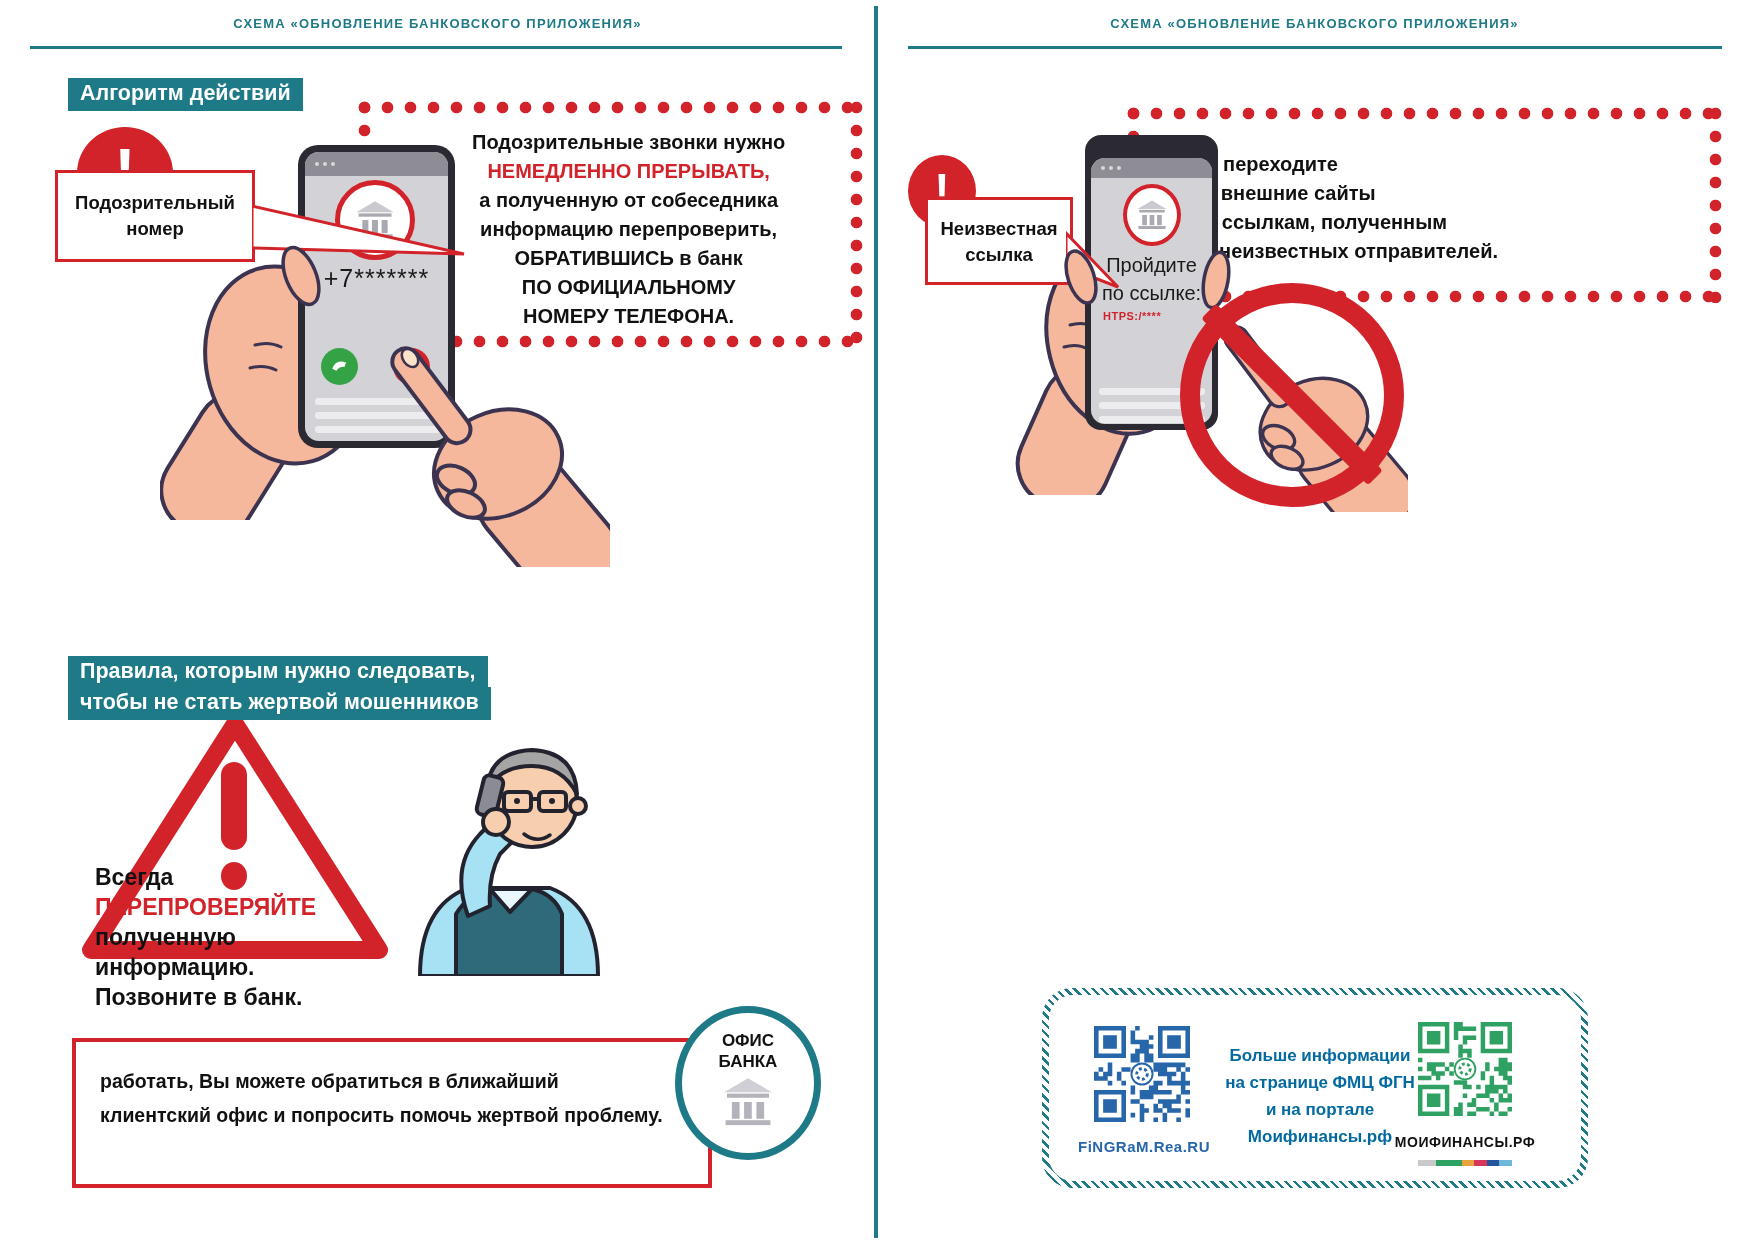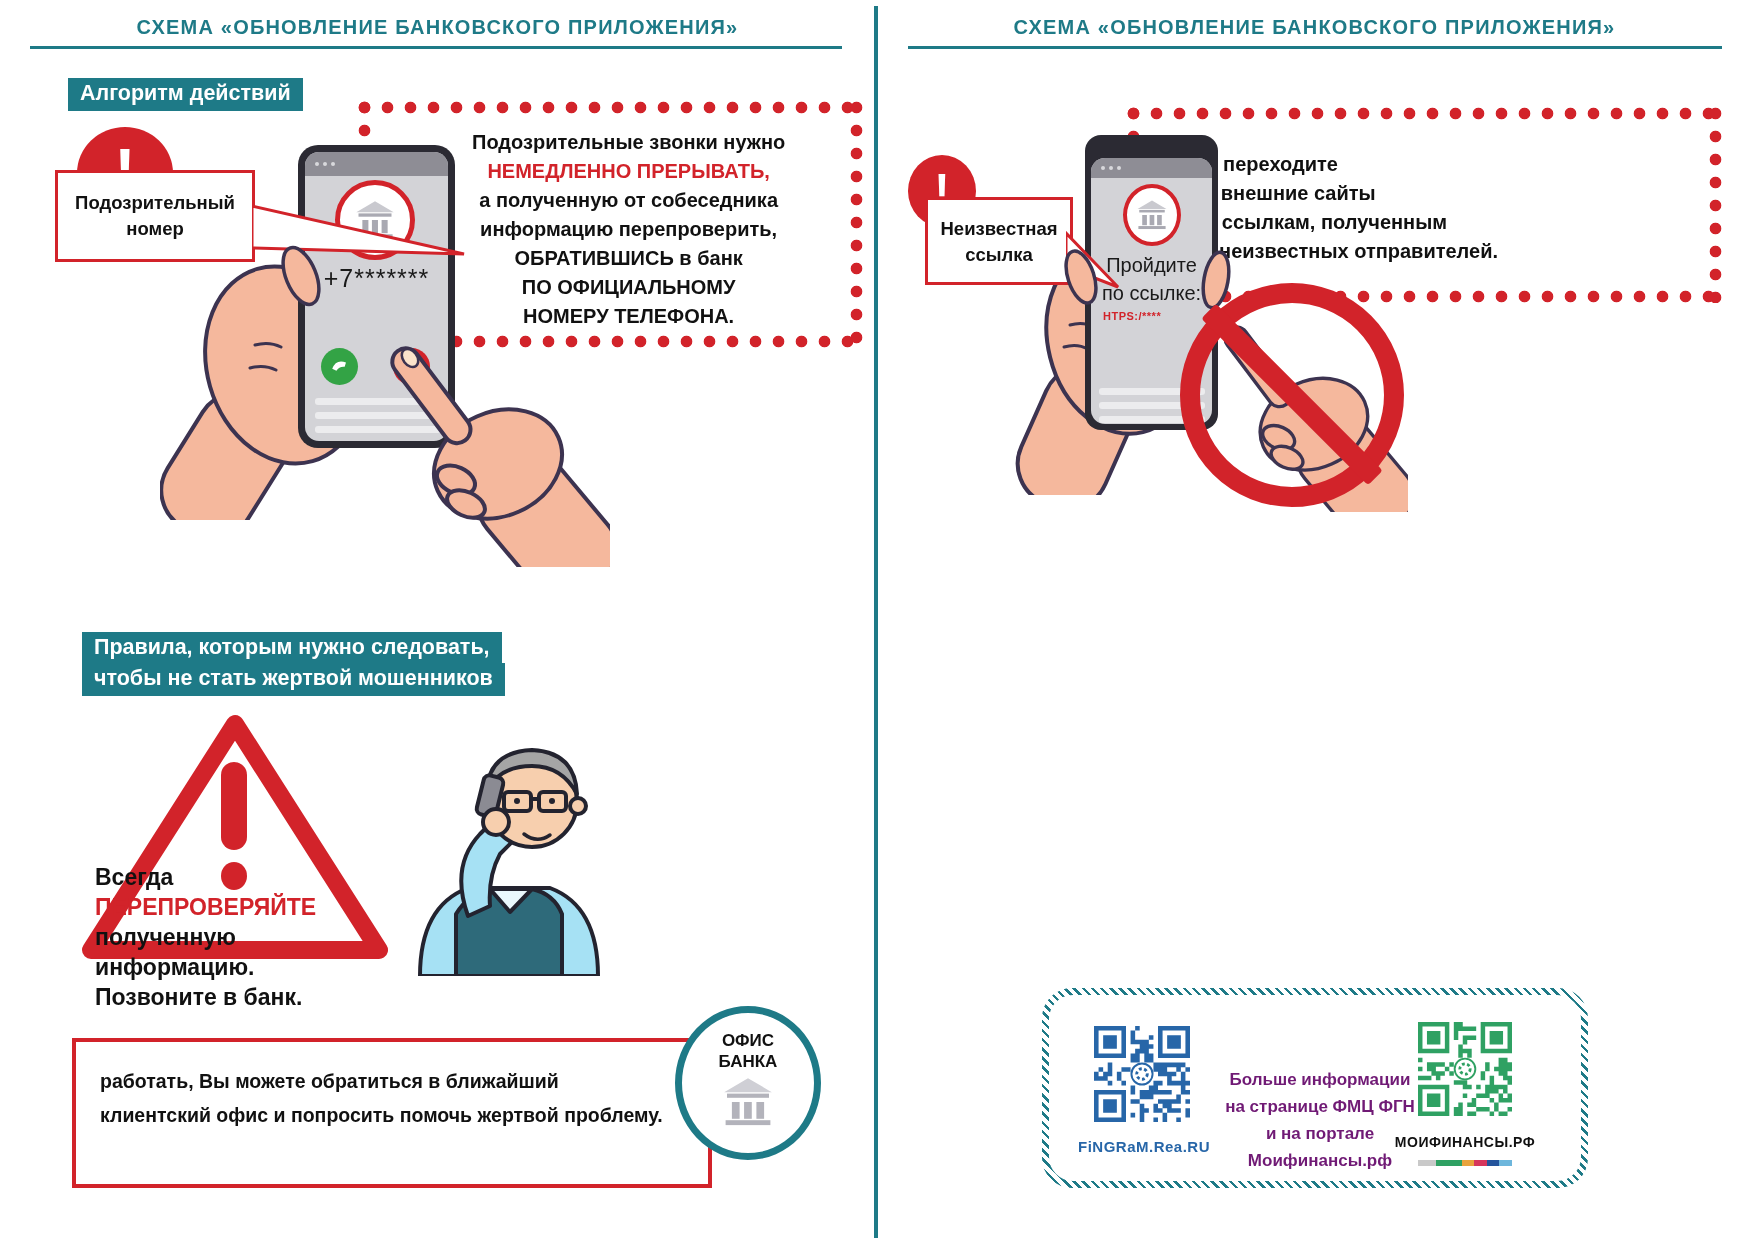--- a/index.html
+++ b/index.html
@@ -5,21 +5,21 @@
   :root{
     --teal:#1e7a87; --red:#d2232a; --skin:#f5b89d; --ink:#16161c;
     --frame:#2b2a33; --screen:#d3d3d7; --bar:#8e8d95;
   }
   *{margin:0;padding:0;box-sizing:border-box;}
   body{background:#888;font-family:"Liberation Sans",sans-serif;}
   .page{position:relative;width:1754px;height:1241px;background:#fff;overflow:hidden;margin:0 auto;}
   .abs{position:absolute;}
   .center{text-align:center;}
 
-  .header-title{font-size:20px;font-weight:bold;letter-spacing:1.2px;color:var(--teal);text-align:center;}
+  .header-title{font-size:13px;font-weight:bold;letter-spacing:1.2px;color:var(--teal);text-align:center;}
   .header-rule{height:3px;background:var(--teal);}
   .divider{width:4px;background:var(--teal);}
 
   .section-chip{display:inline-block;background:var(--teal);color:#fff;font-size:21.5px;font-weight:bold;padding:3px 12px 5px;white-space:nowrap;}
 
   
   .dh{height:13px;background-image:radial-gradient(circle at 6.5px 6.5px,var(--red) 5.4px,transparent 6.2px);background-size:23px 13px;background-repeat:repeat-x;z-index:1;}
   .dv{width:13px;background-image:radial-gradient(circle at 6.5px 6.5px,var(--red) 5.4px,transparent 6.2px);background-size:13px 23px;background-repeat:repeat-y;z-index:1;}
 
   .excl{background:var(--red);border-radius:50%;color:#fff;font-weight:bold;text-align:center;z-index:4;}
@@ -47,21 +47,21 @@
   .office-circle{background:#fff;border:7px solid var(--teal);border-radius:50%;z-index:3;text-align:center;}
   .office-label{font-size:17px;font-weight:bold;line-height:21px;color:#111;padding-top:17px;}
 
   .no-ring{border:20px solid var(--red);border-radius:50%;z-index:6;}
   .no-bar{background:var(--red);z-index:6;border-radius:4px;}
 
   .qr-panel-outer{background:repeating-linear-gradient(45deg,var(--teal) 0 2.5px,#fff 2.5px 6.5px);border-radius:30px;z-index:2;}
   .qr-panel-inner{position:absolute;left:7px;top:7px;right:7px;bottom:7px;background:#fff;border-radius:24px;}
   .qr-label-blue{color:#2766a8;font-size:15px;font-weight:bold;letter-spacing:.5px;}
   .qr-label-black{color:#111;font-size:14px;font-weight:bold;letter-spacing:.5px;}
-  .footer-text{font-size:17px;font-weight:bold;line-height:27px;color:#701a75;margin-top:24px;}
+  .footer-text{font-size:17px;font-weight:bold;line-height:27px;color:#0369a1;}
   .stripe{display:flex;height:6px;}
   .stripe i{display:block;height:100%;}
 </style>
 </head>
 <body>
 
 <div class="page">
 
   <div class="abs header-title" style="left:30px;top:16px;width:815px;">СХЕМА «ОБНОВЛЕНИЕ БАНКОВСКОГО ПРИЛОЖЕНИЯ»</div>
   <div class="abs header-rule" style="left:30px;top:46px;width:812px;"></div>
@@ -147,21 +147,21 @@
     <g fill="#f5b89d" stroke="#3c3350" stroke-width="4" stroke-linejoin="round" stroke-linecap="round">
       <rect x="140" y="120" width="95" height="150" rx="38" transform="rotate(-40 187 195)"></rect>
       <ellipse cx="138" cy="132" rx="66" ry="52" transform="rotate(-24 138 132)"></ellipse>
       <ellipse cx="96" cy="148" rx="20" ry="13" transform="rotate(24 96 148)"></ellipse>
       <ellipse cx="106" cy="172" rx="20" ry="12" transform="rotate(24 106 172)"></ellipse>
       <rect x="58" y="8" width="27" height="112" rx="13.5" transform="rotate(-37 71 64)"></rect>
     </g>
     <ellipse cx="50" cy="26" rx="7" ry="10" fill="#fbe3cb" stroke="#3c3350" stroke-width="2.5" transform="rotate(-37 50 26)"></ellipse>
   </svg>
 
-  <div class="abs" style="left:68px;top:632px;z-index:2;margin-left:14px;">
+  <div class="abs" style="left:68px;top:656px;z-index:2;">
     <span class="section-chip">Правила, которым нужно следовать,</span><br>
     <span class="section-chip" style="margin-top:-2px;">чтобы не стать жертвой мошенников</span>
   </div>
 
   <svg class="abs" style="left:65px;top:700px;z-index:1;" width="335" height="272" viewBox="0 0 335 272">
     <path d="M170 24 L314 250 L26 250 Z" fill="#fff" stroke="#d2232a" stroke-width="18" stroke-linejoin="round"></path>
     <rect x="156" y="62" width="26" height="88" rx="13" fill="#d2232a"></rect>
     <ellipse cx="169" cy="176" rx="13" ry="14" fill="#d2232a"></ellipse>
   </svg>
   <div class="abs tri-text" style="left:95px;top:862px;width:300px;">

